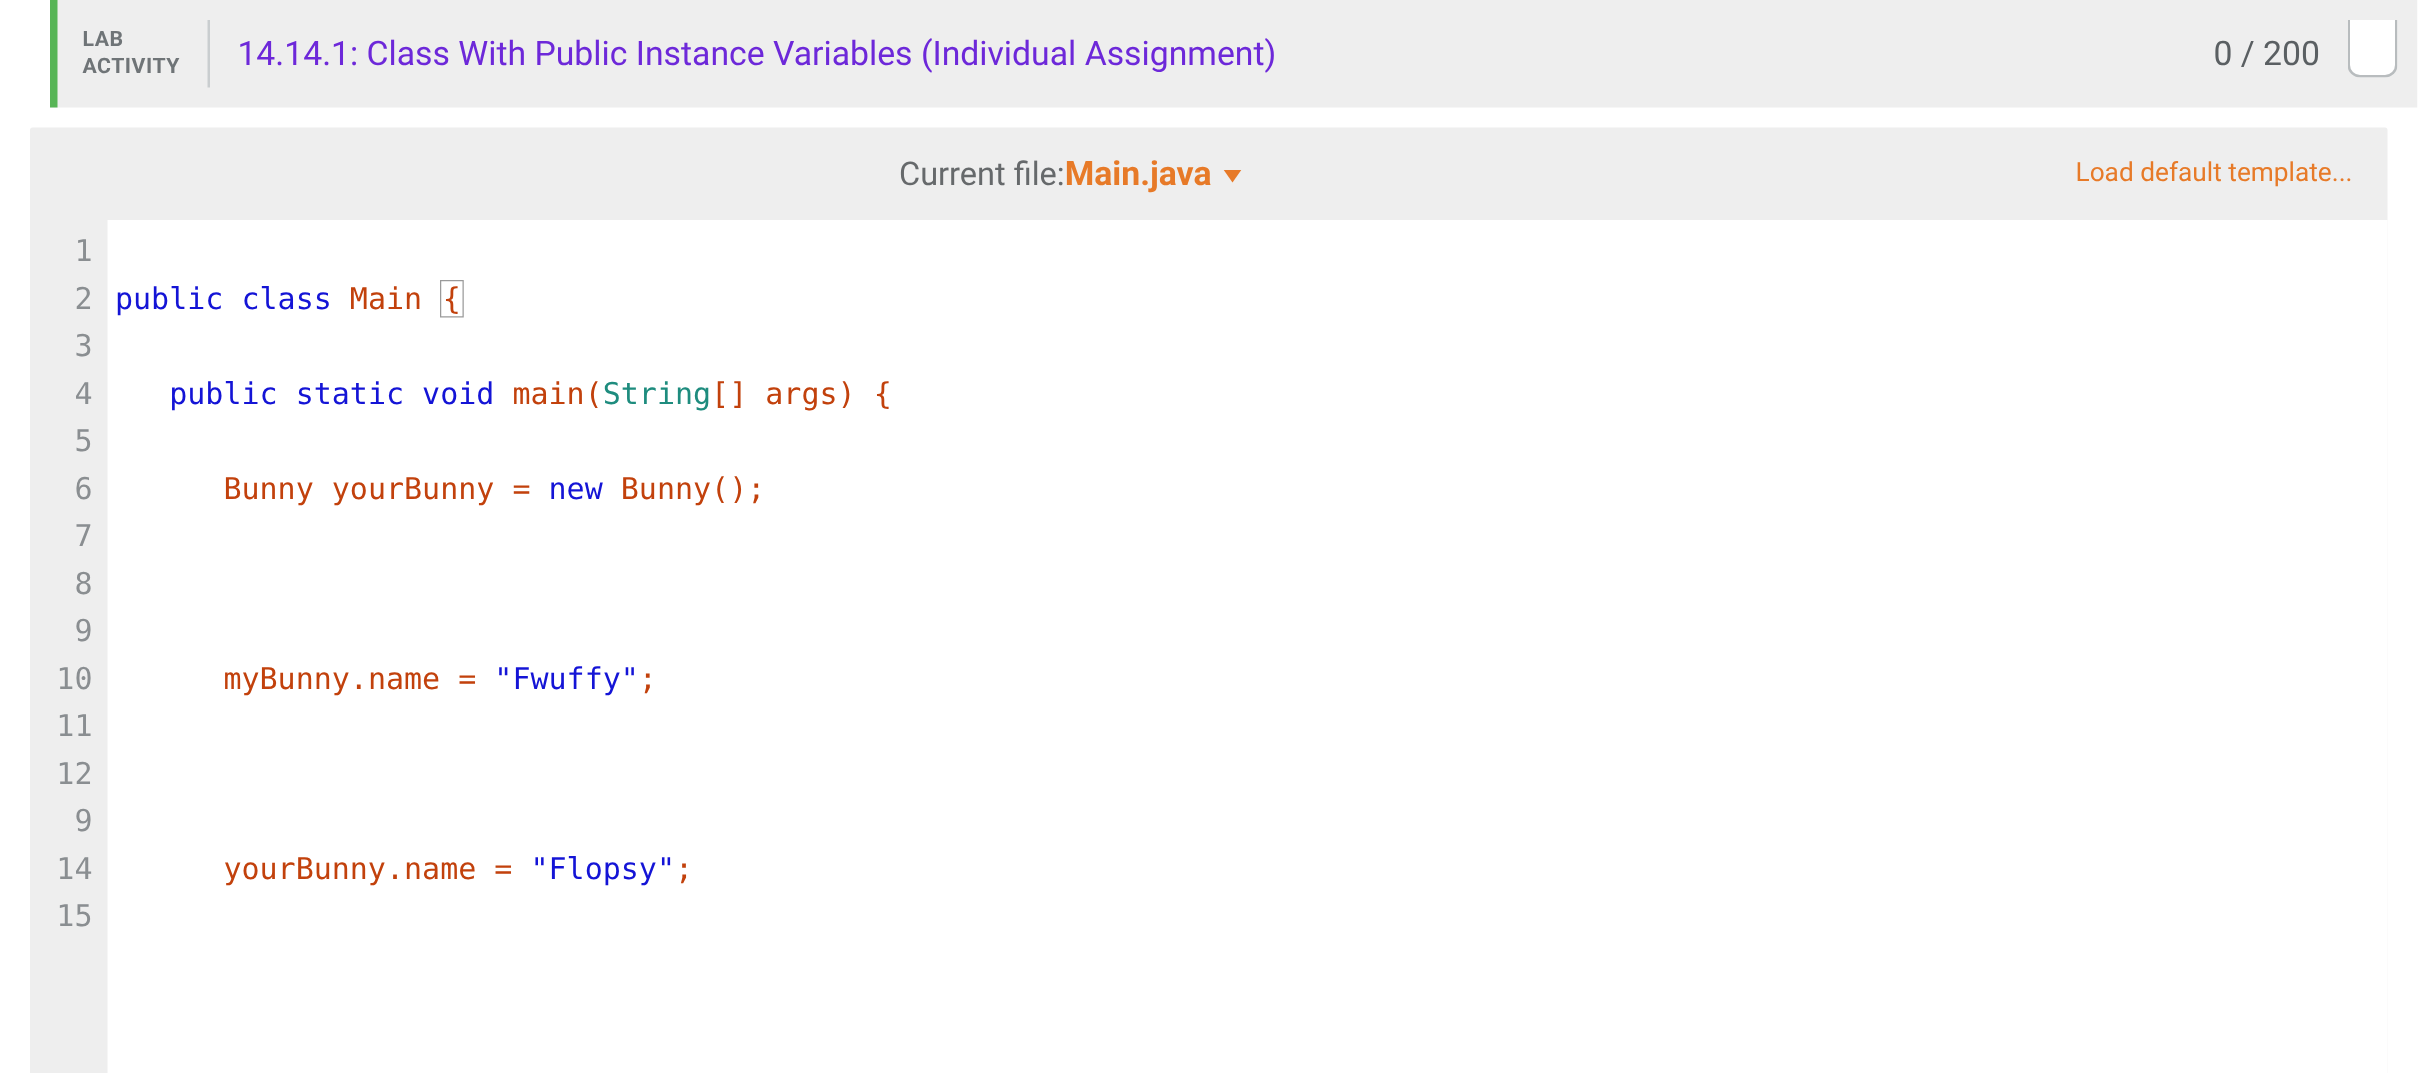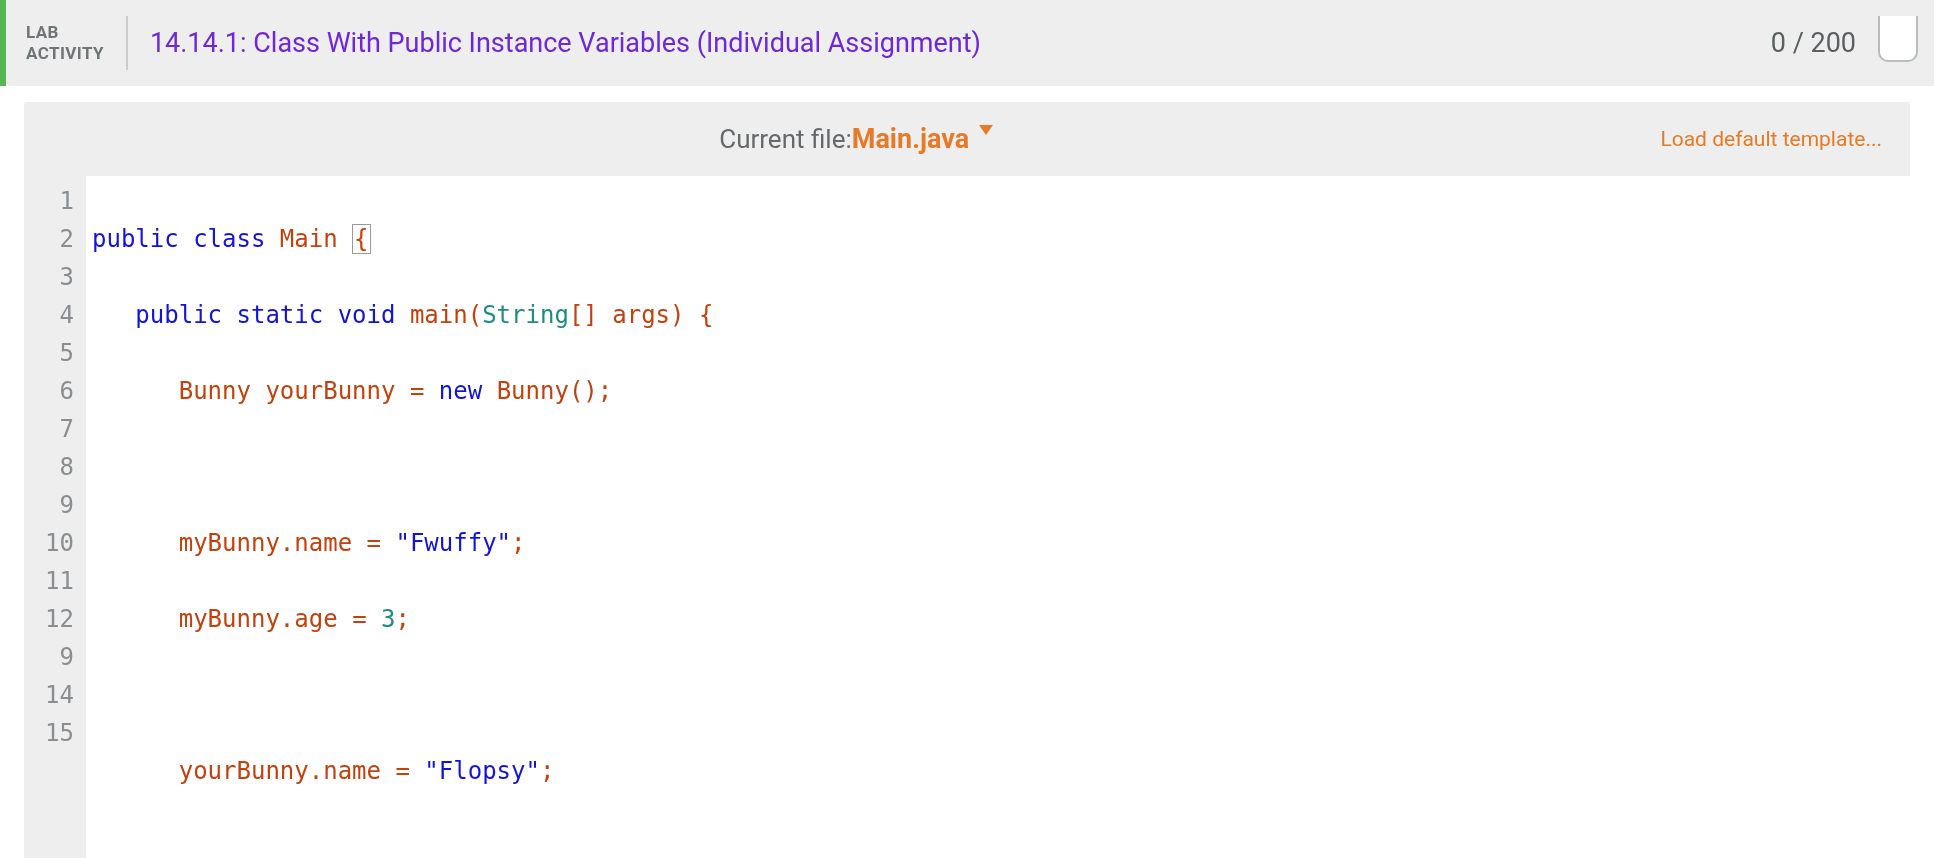--- a/index.html
+++ b/index.html
@@ -12,20 +12,21 @@
     width: 1934px;
     padding: 0;
   }
   .header-bar {
     display: flex;
     align-items: center;
     background: #eeeeee;
     border-left: 6px solid #57b556;
     height: 86px;
     padding: 0 16px 0 20px;
+    margin-left: 40px;
   }
   .lab-label {
     font-weight: 700;
     font-size: 17px;
     letter-spacing: 0.4px;
     color: #6f7477;
     line-height: 1.25;
     text-transform: uppercase;
     padding-right: 22px;
   }
@@ -76,21 +77,21 @@
     justify-content: center;
     align-items: baseline;
   }
   .current-file-label {
     font-size: 26px;
     color: #66696b;
     font-weight: 400;
   }
   .file-selector {
     display: inline-flex;
-    align-items: flex-start;
+    align-items: center;
     gap: 10px;
     cursor: pointer;
   }
   .file-name {
     font-size: 27px;
     font-weight: 700;
     color: #e77a28;
   }
   .caret-down {
     display: inline-block;
@@ -189,21 +190,20 @@
           <div>14</div>
           <div>15</div>
         </div>
 
         <div class="code-body">
 <div class="line"><span class="k-blue">public</span><span> </span><span class="k-blue">class</span><span> </span><span class="k-black">Main</span><span> </span><span class="k-black active-brace">{</span></div>
 <div class="line"><span>   </span><span class="k-blue">public</span><span> </span><span class="k-blue">static</span><span> </span><span class="k-blue">void</span><span> </span><span class="k-black">main</span><span class="k-black">(</span><span class="k-teal">String</span><span class="k-black">[</span><span class="k-black">]</span><span> </span><span class="k-black">args</span><span class="k-black">)</span><span> </span><span class="k-black">{</span></div>
 <div class="line"><span>      </span><span class="k-black">Bunny</span><span> </span><span class="k-black">yourBunny</span><span> </span><span class="k-black">=</span><span> </span><span class="k-blue">new</span><span> </span><span class="k-black">Bunny</span><span class="k-black">(</span><span class="k-black">)</span><span class="k-black">;</span></div>
 <div class="line"><span>      </span></div>
 <div class="line"><span>      </span><span class="k-black">myBunny</span><span class="k-black">.</span><span class="k-black">name</span><span> </span><span class="k-black">=</span><span> </span><span class="k-str">"Fwuffy"</span><span class="k-black">;</span></div>
-<div class="line"><span>      </span><span class="k-black">myBunny</span><span class="k-black">.</span><span class="k-black">age</span><span> </span><span class="k-black">=</span><span> </span><span class="k-num">3</span><span class="k-black">;</span></div>
 <div class="line"><span>      </span></div>
 <div class="line"><span>      </span><span class="k-black">yourBunny</span><span class="k-black">.</span><span class="k-black">name</span><span> </span><span class="k-black">=</span><span> </span><span class="k-str">"Flopsy"</span><span class="k-black">;</span></div>
 
 
 
 
 
 
 
           

